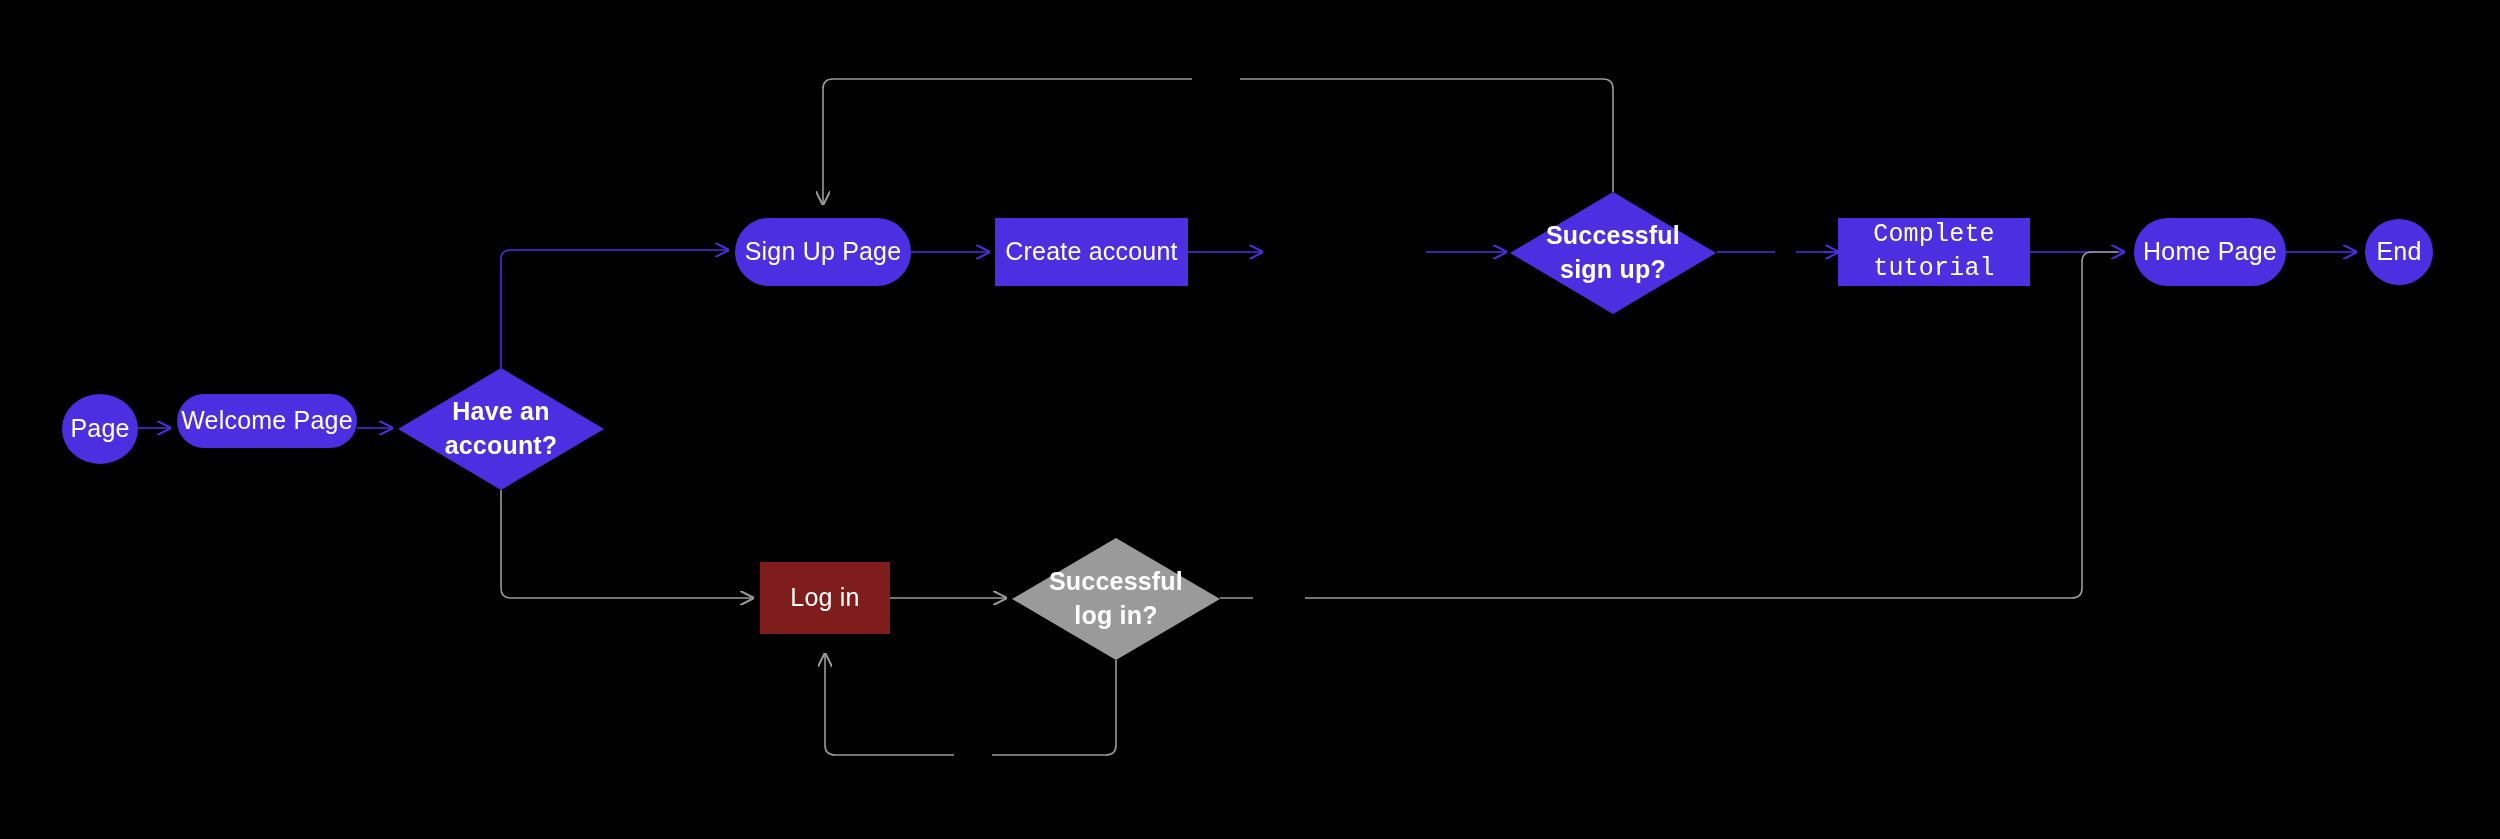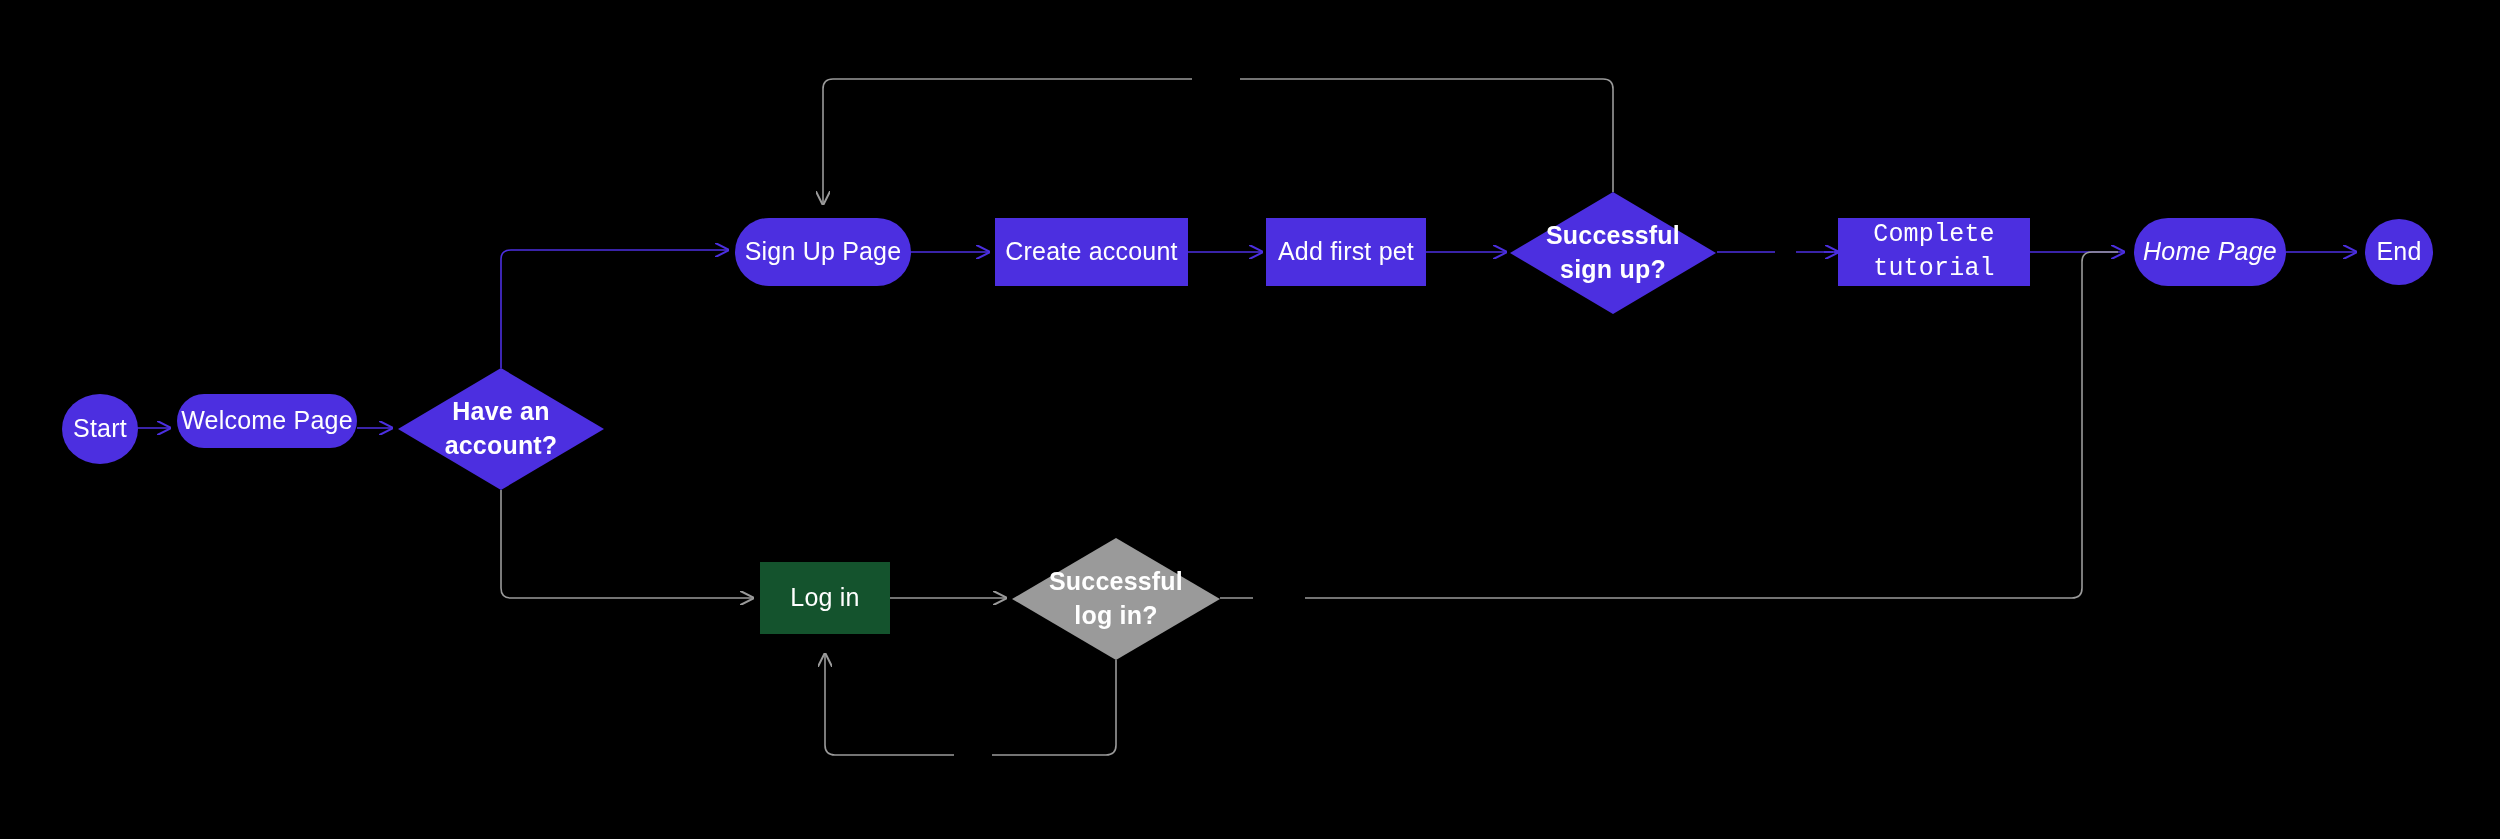--- a/index.html
+++ b/index.html
@@ -23,21 +23,21 @@
     text-align: center;
     color: #ffffff;
     font-size: 25px;
     line-height: 1.35;
     letter-spacing: 0.2px;
     box-sizing: border-box;
     z-index: 3;
   }
   .node .label { pointer-events: none; white-space: pre-line; }
   .n-purple { background: #4C2FE0; }
-  .n-grey   { background: #14532d; }
+  .n-grey   { background: #7f1d1d; }
   .shape-rect { border-radius: 0; }
   .shape-round { border-radius: 34px; }
   .shape-circle { border-radius: 50%; }
   .shape-diamond {
     background: transparent !important;
     font-weight: bold;
   }
   .diamond-fill {
     position: absolute;
     inset: 0;
@@ -106,56 +106,53 @@
     <path d="M 890 598 L 1006 598" fill="none" stroke="#9A9A9A" stroke-width="1.6" marker-end="url(#arrowG)"></path>
 
     <path d="M 1220 598 L 1253 598" fill="none" stroke="#9A9A9A" stroke-width="1.6"></path>
     <path d="M 1305 598 L 2072 598 Q 2082 598 2082 588 L 2082 262 Q 2082 252 2092 252 L 2118 252" fill="none" stroke="#9A9A9A" stroke-width="1.6"></path>
 
     <path d="M 1116 660 L 1116 745 Q 1116 755 1106 755 L 992 755" fill="none" stroke="#9A9A9A" stroke-width="1.6"></path>
     <path d="M 954 755 L 835 755 Q 825 755 825 745 L 825 654" fill="none" stroke="#9A9A9A" stroke-width="1.6" marker-end="url(#arrowG)"></path>
   </svg>
 
   <div class="node n-purple shape-circle" style="left:62px; top:394px; width:76px; height:70px;">
-    <span class="label">Start</span>
+    <span class="label">Page</span>
   </div>
 
   <div class="node n-purple shape-round" style="left:177px; top:394px; width:180px; height:54px;">
     <span class="label">Welcome Page</span>
   </div>
 
   <div class="node shape-diamond" style="left:398px; top:368px; width:206px; height:122px;">
     <span class="diamond-fill d-purple"></span>
     <span class="label">Have an
 account?</span>
   </div>
 
   <div class="node n-purple shape-round" style="left:735px; top:218px; width:176px; height:68px;">
     <span class="label">Sign Up Page</span>
   </div>
 
   <div class="node n-purple shape-rect" style="left:995px; top:218px; width:193px; height:68px;">
     <span class="label">Create account</span>
   </div>
 
-  <div class="node n-purple shape-rect" style="left:1266px; top:218px; width:160px; height:68px;">
-    <span class="label">Add first pet</span>
-  </div>
 
   <div class="node shape-diamond" style="left:1510px; top:192px; width:206px; height:122px;">
     <span class="diamond-fill d-purple"></span>
     <span class="label">Successful
 sign up?</span>
   </div>
 
   <div class="node n-purple shape-rect" style="left:1838px; top:218px; width:192px; height:68px;font-family:Liberation Mono, monospace;">
     <span class="label">Complete tutorial</span>
   </div>
 
-  <div class="node n-purple shape-round" style="left:2134px; top:218px; width:152px; height:68px;font-style:italic;">
+  <div class="node n-purple shape-round" style="left:2134px; top:218px; width:152px; height:68px;">
     <span class="label">Home Page</span>
   </div>
 
   <div class="node n-purple shape-circle" style="left:2365px; top:219px; width:68px; height:66px;justify-content:center;">
     <span class="label">End</span>
   </div>
 
   <div class="node n-grey shape-rect" style="left:760px; top:562px; width:130px; height:72px;">
     <span class="label">Log in</span>
   </div>

